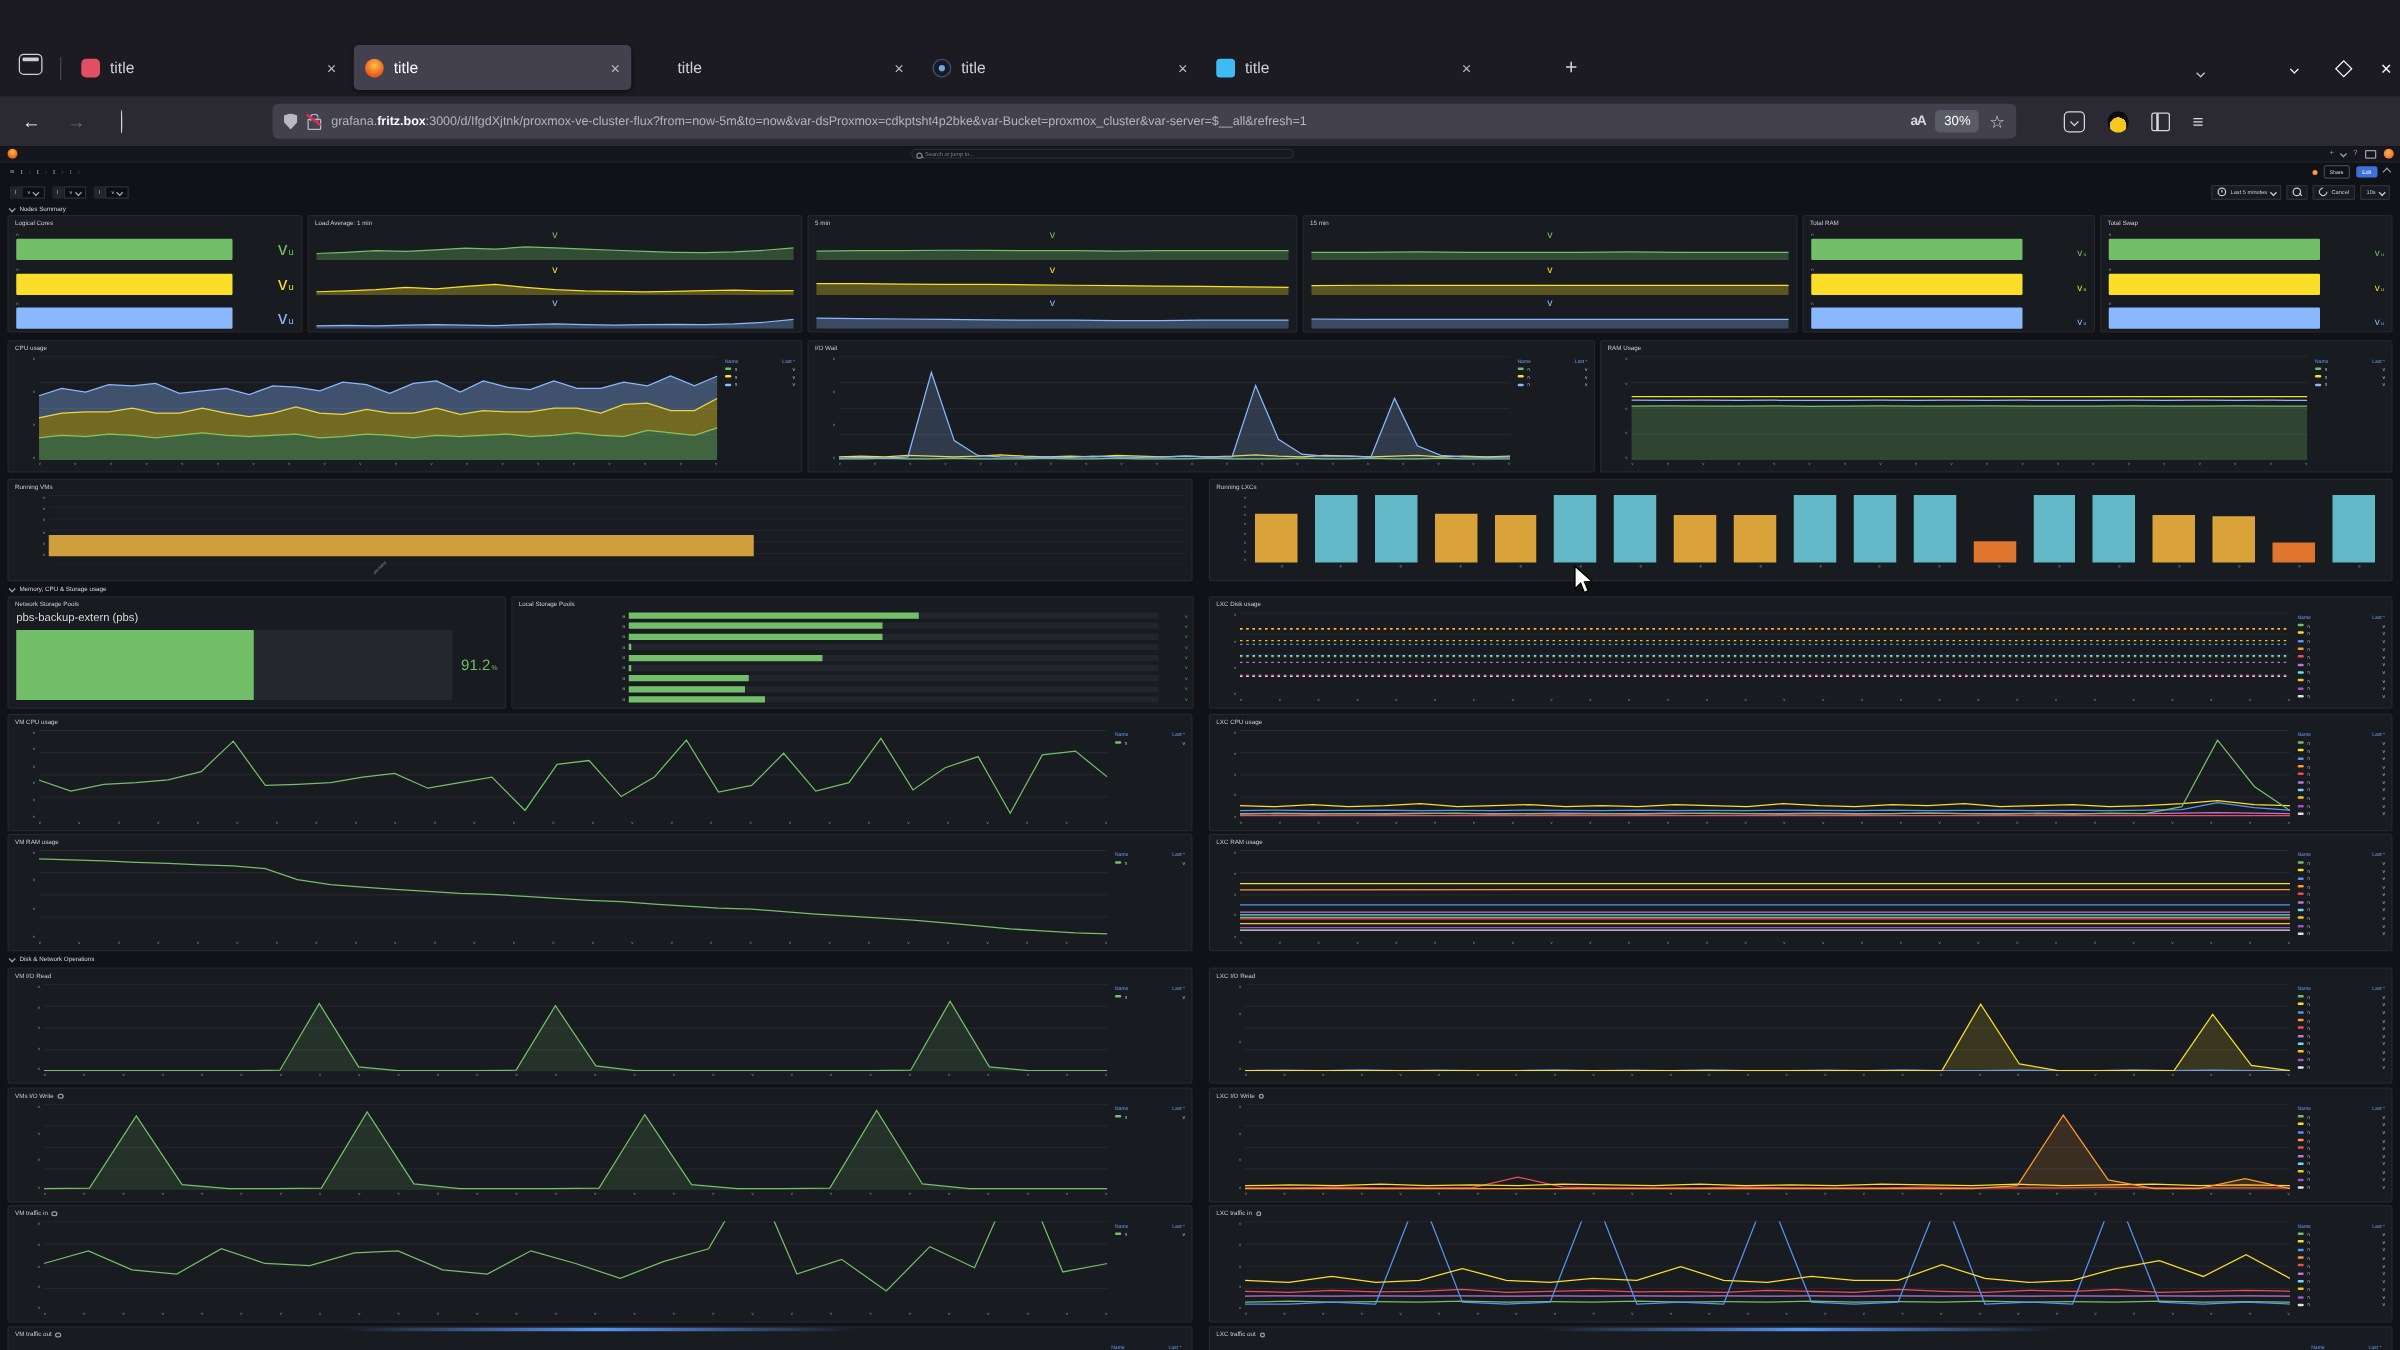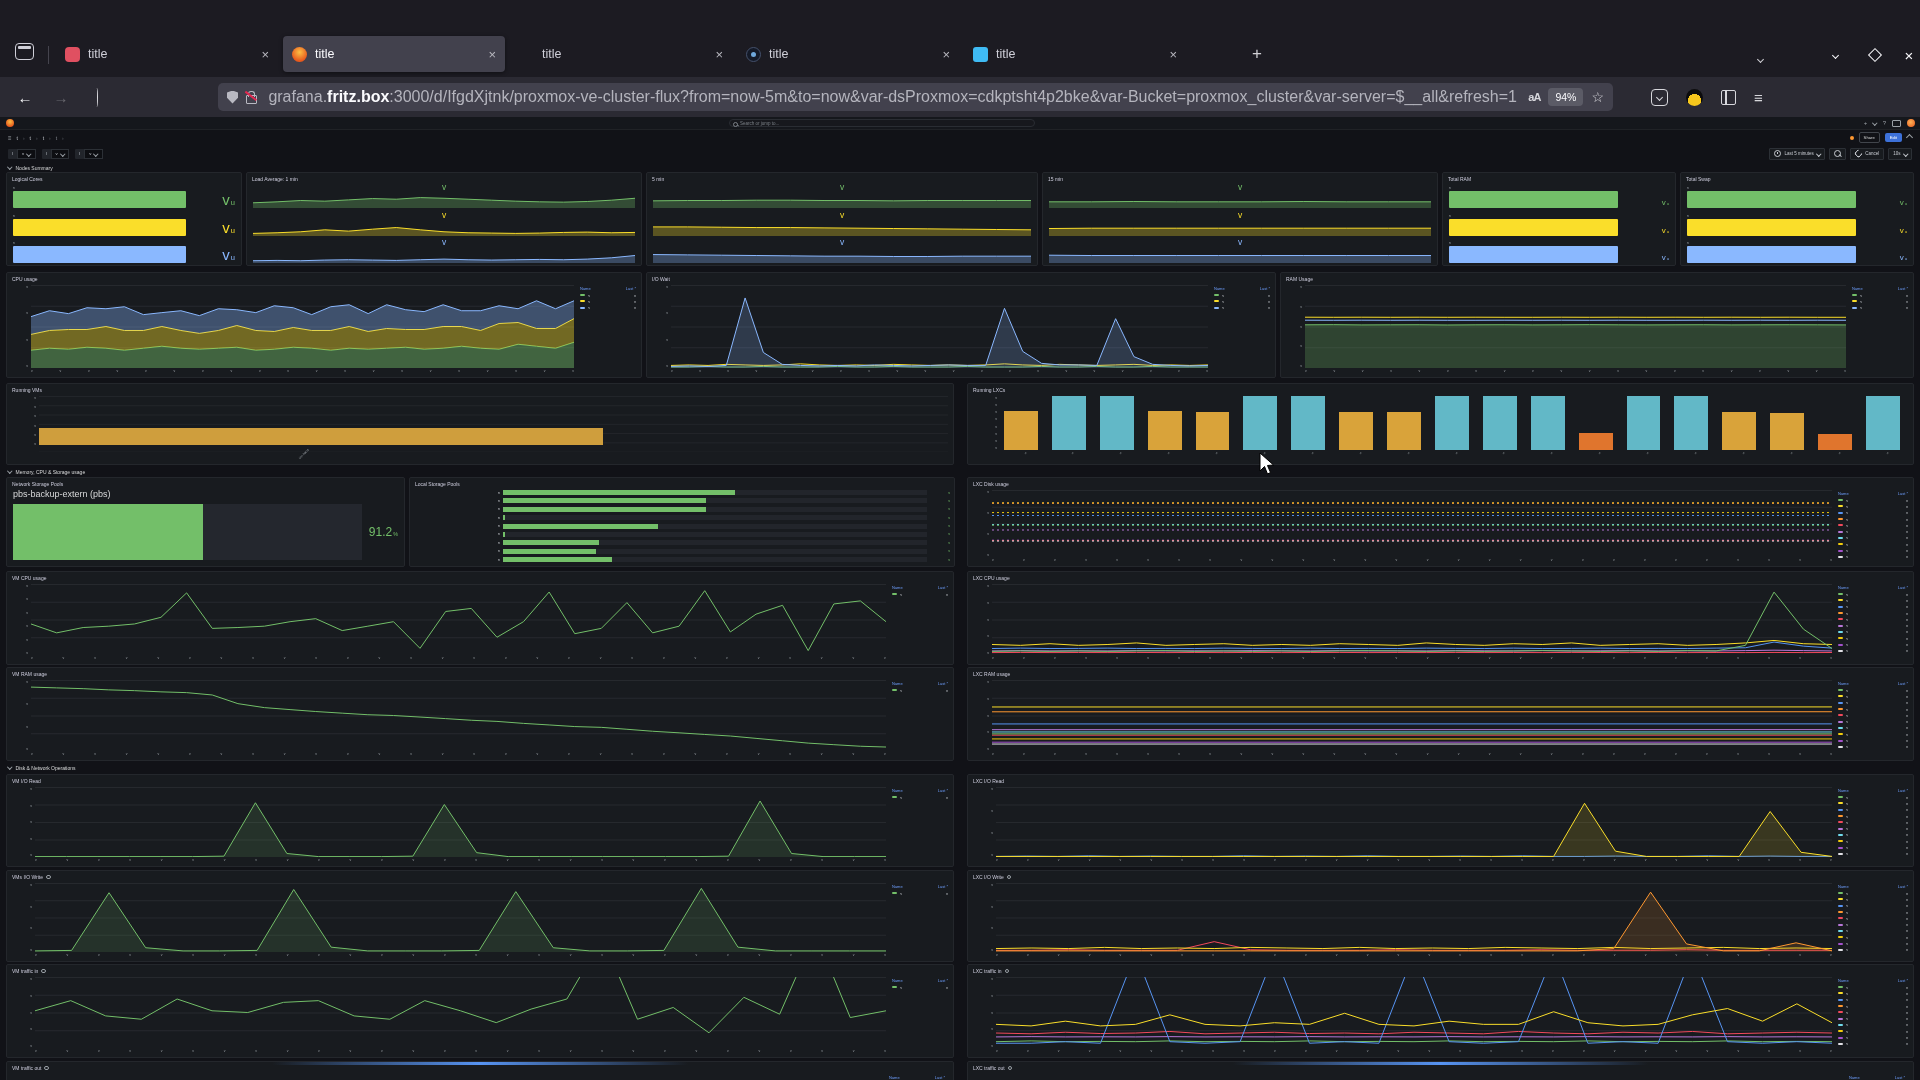--- a/index.html
+++ b/index.html
@@ -34,21 +34,21 @@
   .wc-close{left:1896px;font-size:15px;}
   .toolbar{position:absolute;left:0;top:77px;width:1920px;height:40px;background:#2b2a33;display:flex;align-items:center;box-sizing:border-box;padding:0 14px;gap:14px;}
   .navbtn{font-size:15px;color:#fbfbfe;width:22px;text-align:center;}
   .navbtn.dim{color:#69686f;}
   .ic-reload{width:11px;height:11px;border:1.6px solid #d7d7dc;border-radius:50%;border-left-color:transparent;position:relative;}
   .urlbar{height:28px;background:#42414d;border-radius:5px;flex:0 0 auto;width:1395px;margin-left:96px;display:flex;align-items:center;padding:0 9px;gap:8px;box-sizing:border-box;}
   .ic-shield{width:11px;height:13px;background:#b9b9c2;clip-path:polygon(50% 0,100% 15%,100% 55%,50% 100%,0 55%,0 15%);}
   .ic-lock{width:9px;height:7px;border:1.4px solid #b9b9c2;border-radius:1px;position:relative;margin-top:4px;}
   .ic-lock::before{content:"";position:absolute;left:1px;top:-5px;width:5px;height:5px;border:1.4px solid #b9b9c2;border-bottom:none;border-radius:3px 3px 0 0;}
   .ic-lock::after{content:"";position:absolute;left:-3px;top:-1px;width:14px;height:1.6px;background:#e22850;transform:rotate(38deg);}
-  .urltext{flex:1;font-size:16px;color:#b4b4bd;white-space:nowrap;overflow:hidden;text-align:center;}
+  .urltext{flex:1;font-size:10px;color:#b4b4bd;white-space:nowrap;overflow:hidden;}
   .urltext b{color:#fbfbfe;font-weight:600;}
   .ic-translate{color:#d7d7dc;font-size:11px;font-weight:700;letter-spacing:-1px;}
   .zoombadge{background:#5b5b66;border-radius:4px;padding:3px 7px;font-size:10.5px;color:#fbfbfe;}
   .ic-star{color:#d7d7dc;font-size:14px;}
   .tb-right{display:flex;align-items:center;gap:18px;margin-left:24px;color:#d7d7dc;}
   .ic-pocket{width:15px;height:15px;border:1.6px solid #d7d7dc;border-radius:4px;display:flex;align-items:center;justify-content:center;}
   .avatar{width:17px;height:17px;border-radius:50%;background:radial-gradient(circle at 50% 68%,#f6c71d 0 46%,#0c0c0d 47%);}
   .ic-ext{width:13px;height:13px;border:1.6px solid #d7d7dc;border-radius:2px;position:relative;}
   .ic-ext::before{content:"";position:absolute;left:3px;top:0;bottom:0;width:1.6px;background:#d7d7dc;}
   .ic-menu{font-size:15px;}
@@ -188,21 +188,21 @@
 
   <div class="toolbar">
     <div class="navbtn">←</div>
     <div class="navbtn dim">→</div>
     <div class="navbtn"><span class="ic-reload"></span></div>
     <div class="urlbar">
       <span class="ic-shield"></span>
       <span class="ic-lock"></span>
       <span class="urltext"><span>grafana.</span><b>fritz.box</b><span>:3000/d/IfgdXjtnk/proxmox-ve-cluster-flux?from=now-5m&amp;to=now&amp;var-dsProxmox=cdkptsht4p2bke&amp;var-Bucket=proxmox_cluster&amp;var-server=$__all&amp;refresh=1</span></span>
       <span class="ic-translate">aA</span>
-      <span class="zoombadge">94%</span>
+      <span class="zoombadge">30%</span>
       <span class="ic-star">☆</span>
     </div>
     <div class="tb-right">
       <span class="ic-pocket">
           <span class="chv chv-d"></span>
         </span>
       <span class="avatar"></span>
       <span class="ic-ext"></span>
       <span class="ic-menu">≡</span>
     </div>

